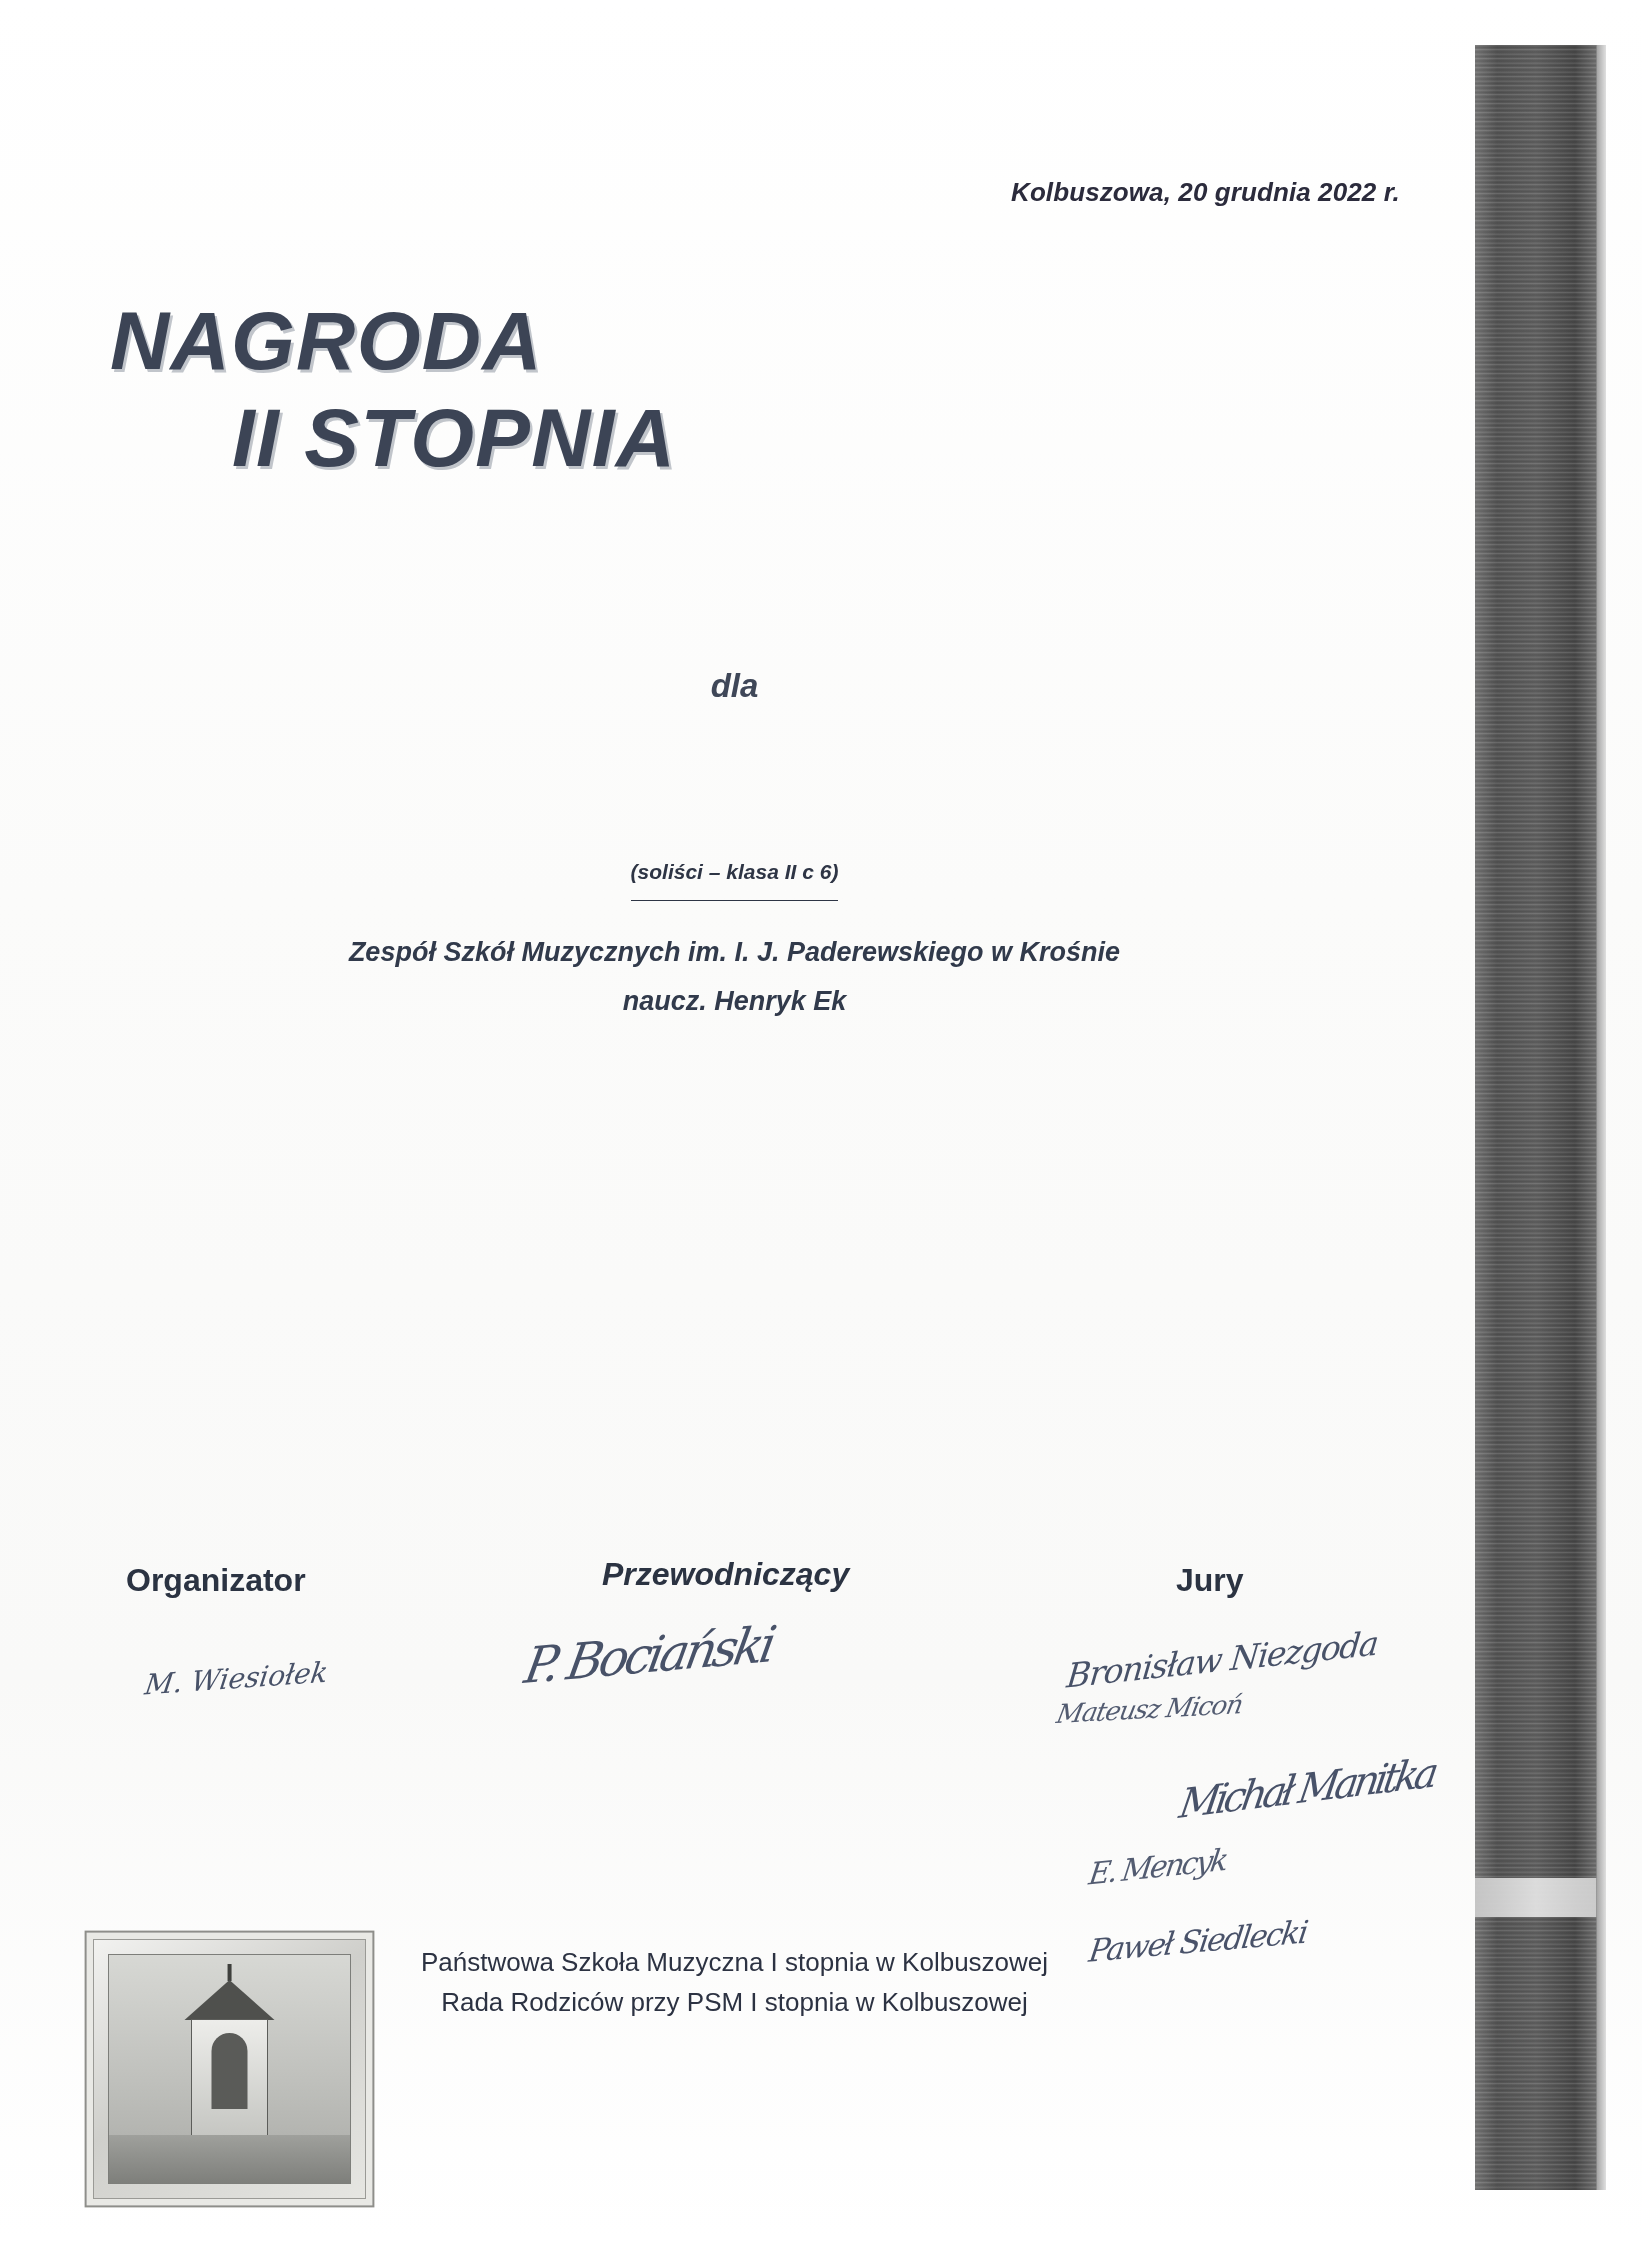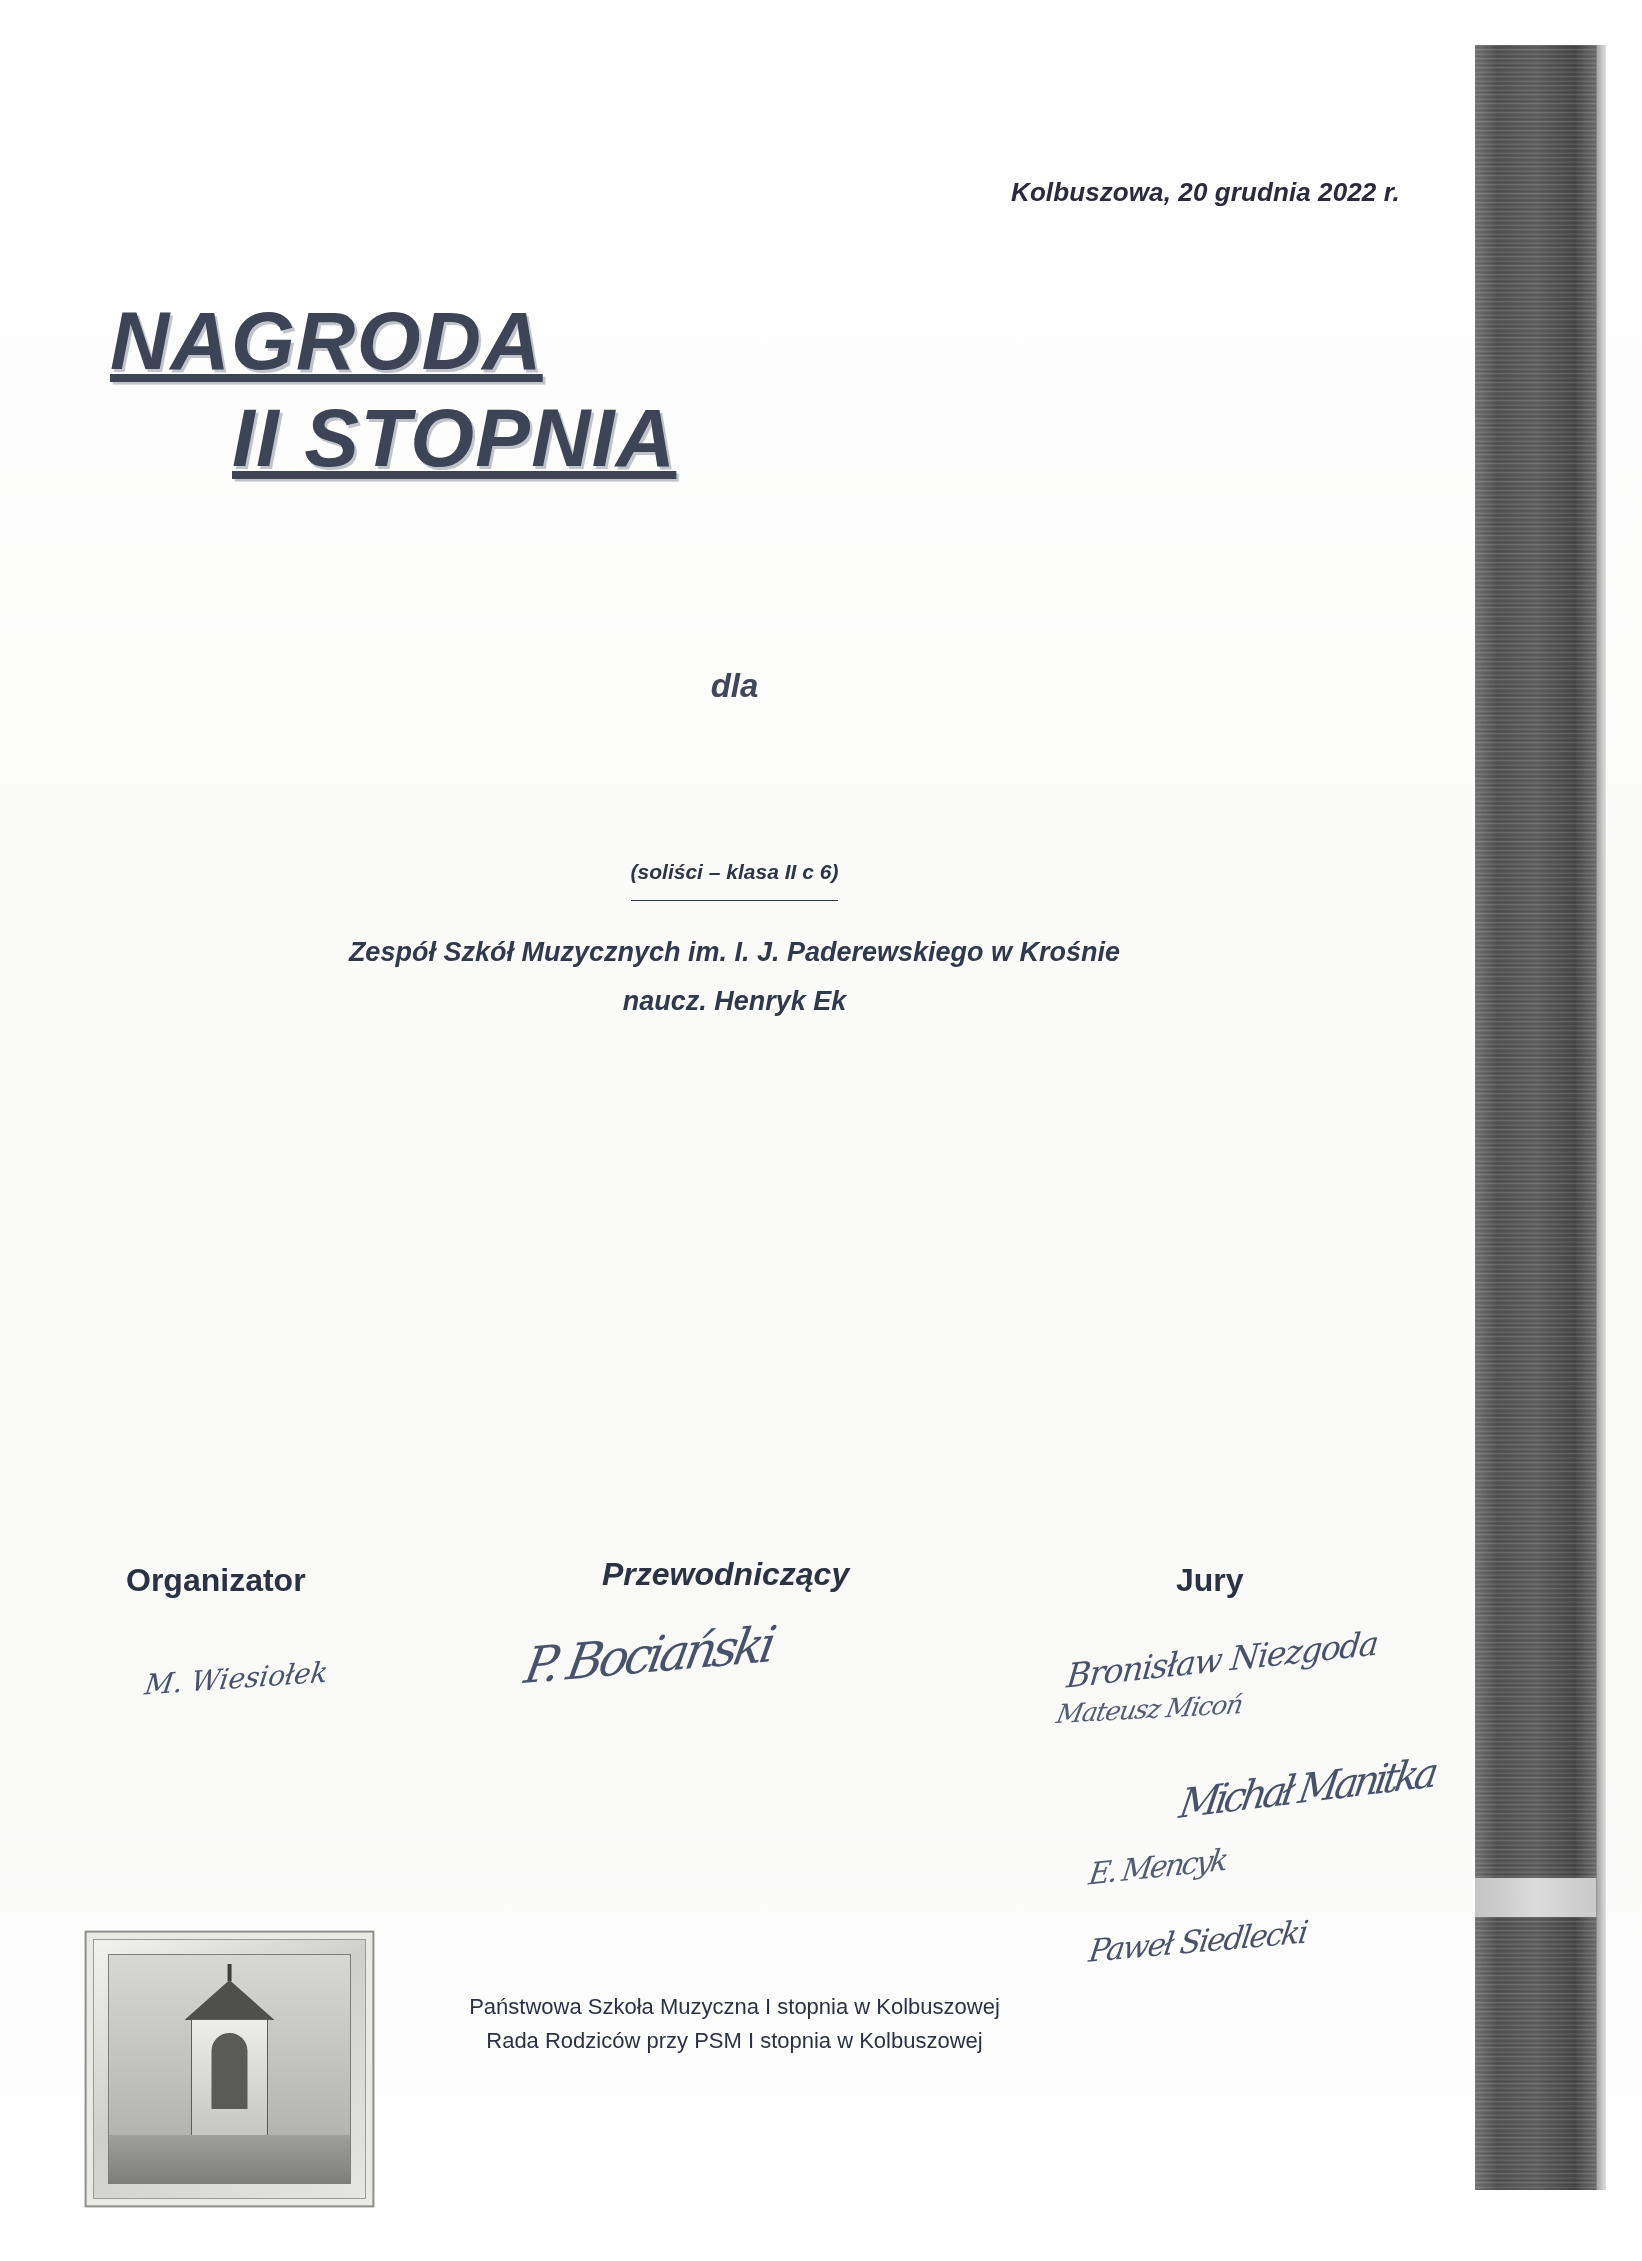--- a/index.html
+++ b/index.html
@@ -75,21 +75,20 @@
     left: 110px;
     top: 293px;
     width: 1160px;
     color: #3c4455;
     font-weight: bold;
     font-style: italic;
     font-size: 82px;
     line-height: 1.18;
     letter-spacing: 1.3px;
     text-shadow: 2.6px 2.6px 0 rgba(120,128,142,0.45);
-    text-decoration: underline;
   }
   .award-title .l2 { display:block; margin-left: 122px; }
 
   .dla {
     position: absolute;
     top: 667px;
     left: 0;
     width: 1469px;
     text-align: center;
     font-size: 33px;
@@ -291,25 +290,25 @@
     background: #5a5b58;
     border-radius: 18px 18px 0 0;
   }
   .emblem-ground {
     position: absolute; left: 0; right: 0; bottom: 0; height: 48px;
     background: linear-gradient(180deg,#9fa09c,#7e7f7b);
   }
 
   .footer {
     position: absolute;
-    top: 1990px;
-    left: 0;
-    width: 1469px;
-    text-align: center;
-    font-size: 22px;
+    top: 1942px;
+    left: 0;
+    width: 1469px;
+    text-align: center;
+    font-size: 26px;
     color: #2c3242;
     line-height: 1.55;
   }
 </style>
 </head>
 <body>
 
 <div class="page">
   <div class="scan-tint"></div>
   <div class="scan-strip"></div>

